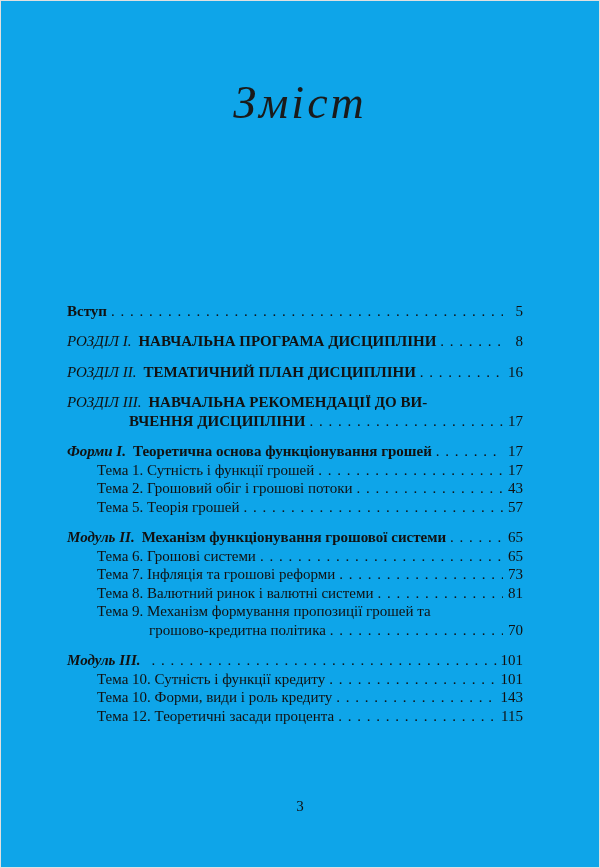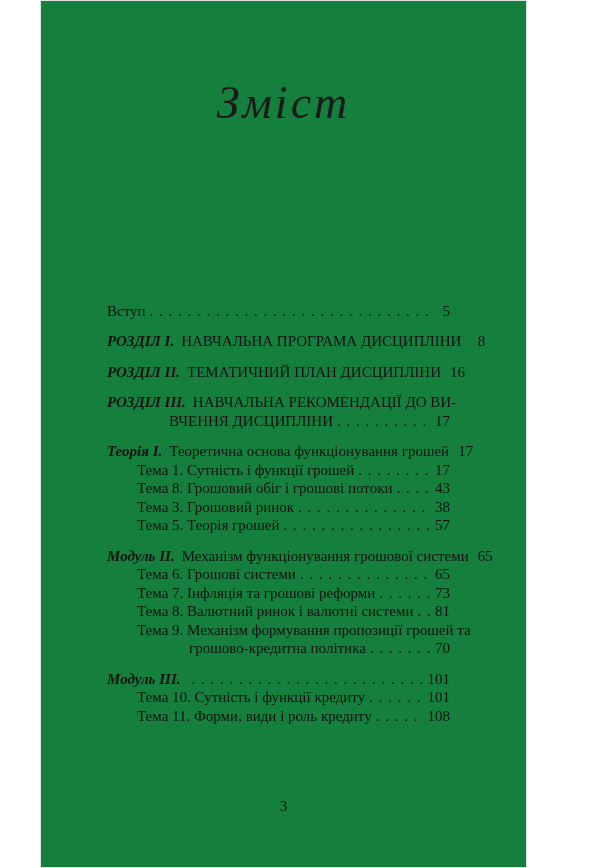--- a/index.html
+++ b/index.html
@@ -3,26 +3,25 @@
 <meta charset="utf-8">
 <style>
   * { margin: 0; padding: 0; box-sizing: border-box; }
   html, body { background: #ffffff; }
   body {
     font-family: "Liberation Serif", "DejaVu Serif", serif;
     color: #111111;
   }
   .page {
     position: relative;
-    width: 487px;
+    width: 600px;
     height: 868px;
-    background: #15803d;
+    background: #0ea5e9;
     border: 1px solid #e0e0e0;
     overflow: hidden;
-    margin-left: 40px;
   }
   .title {
     padding-top: 76px;
     text-align: center;
     font-size: 46px;
     font-weight: normal;
     font-style: italic;
     letter-spacing: 3px;
     line-height: 1.15;
     color: #1a1a1a;
@@ -30,22 +29,22 @@
   .toc {
     margin: 172px 76px 0 66px;
     font-size: 15px;
     line-height: 18.5px;
   }
   .row {
     display: flex;
     align-items: baseline;
   }
   .gap { margin-top: 12px; }
-  .b { font-weight: normal; }
-  .i { font-style: italic; font-weight: bold; }
+  .b { font-weight: bold; }
+  .i { font-style: italic; }
   .bi { font-weight: bold; font-style: italic; }
   .t { white-space: nowrap; }
   .prefix { margin-right: 7px; white-space: nowrap; }
   .tema { padding-left: 30px; }
   .cont-rozdil { padding-left: 62px; }
   .cont-tema { padding-left: 82px; }
   .dots {
     flex: 1;
     min-width: 0;
     overflow: hidden;
@@ -101,43 +100,38 @@
         <span class="b t">НАВЧАЛЬНА РЕКОМЕНДАЦІЇ ДО ВИ-</span>
       </div>
       <div class="row cont-rozdil">
         <span class="b t">ВЧЕННЯ ДИСЦИПЛІНИ</span>
         <span class="dots"></span>
         <span class="pg">17</span>
       </div>
     </div>
 
     <div class="row gap">
-      <span class="bi prefix">Теорія І.</span>
+      <span class="bi prefix">Форми І.</span>
       <span class="b t">Теоретична основа функціонування грошей</span>
       <span class="dots"></span>
       <span class="pg">17</span>
     </div>
 
     <div class="row tema">
       <span class="t">Тема 1. Сутність і функції грошей</span>
       <span class="dots"></span>
       <span class="pg">17</span>
     </div>
 
     <div class="row tema">
-      <span class="t">Тема 8. Грошовий обіг і грошові потоки</span>
+      <span class="t">Тема 2. Грошовий обіг і грошові потоки</span>
       <span class="dots"></span>
       <span class="pg">43</span>
     </div>
 
-    <div class="row tema">
-      <span class="t">Тема 3. Грошовий ринок</span>
-      <span class="dots"></span>
-      <span class="pg">38</span>
-    </div>
 
 
     <div class="row tema">
       <span class="t">Тема 5. Теорія грошей</span>
       <span class="dots"></span>
       <span class="pg">57</span>
     </div>
 
     <div class="row gap">
       <span class="bi prefix">Модуль ІІ.</span>
@@ -181,23 +175,28 @@
       <span class="pg">101</span>
     </div>
 
     <div class="row tema">
       <span class="t">Тема 10. Сутність і функції кредиту</span>
       <span class="dots"></span>
       <span class="pg">101</span>
     </div>
 
     <div class="row tema">
-      <span class="t">Тема 11. Форми, види і роль кредиту</span>
-      <span class="dots"></span>
-      <span class="pg">108</span>
-    </div>
-
+      <span class="t">Тема 10. Форми, види і роль кредиту</span>
+      <span class="dots"></span>
+      <span class="pg">143</span>
+    </div>
+
+    <div class="row tema">
+      <span class="t">Тема 12. Теоретичні засади процента</span>
+      <span class="dots"></span>
+      <span class="pg">115</span>
+    </div>
 
   </div>
 
   <div class="folio">3</div>
 
 </div>
 
 </body></html>

